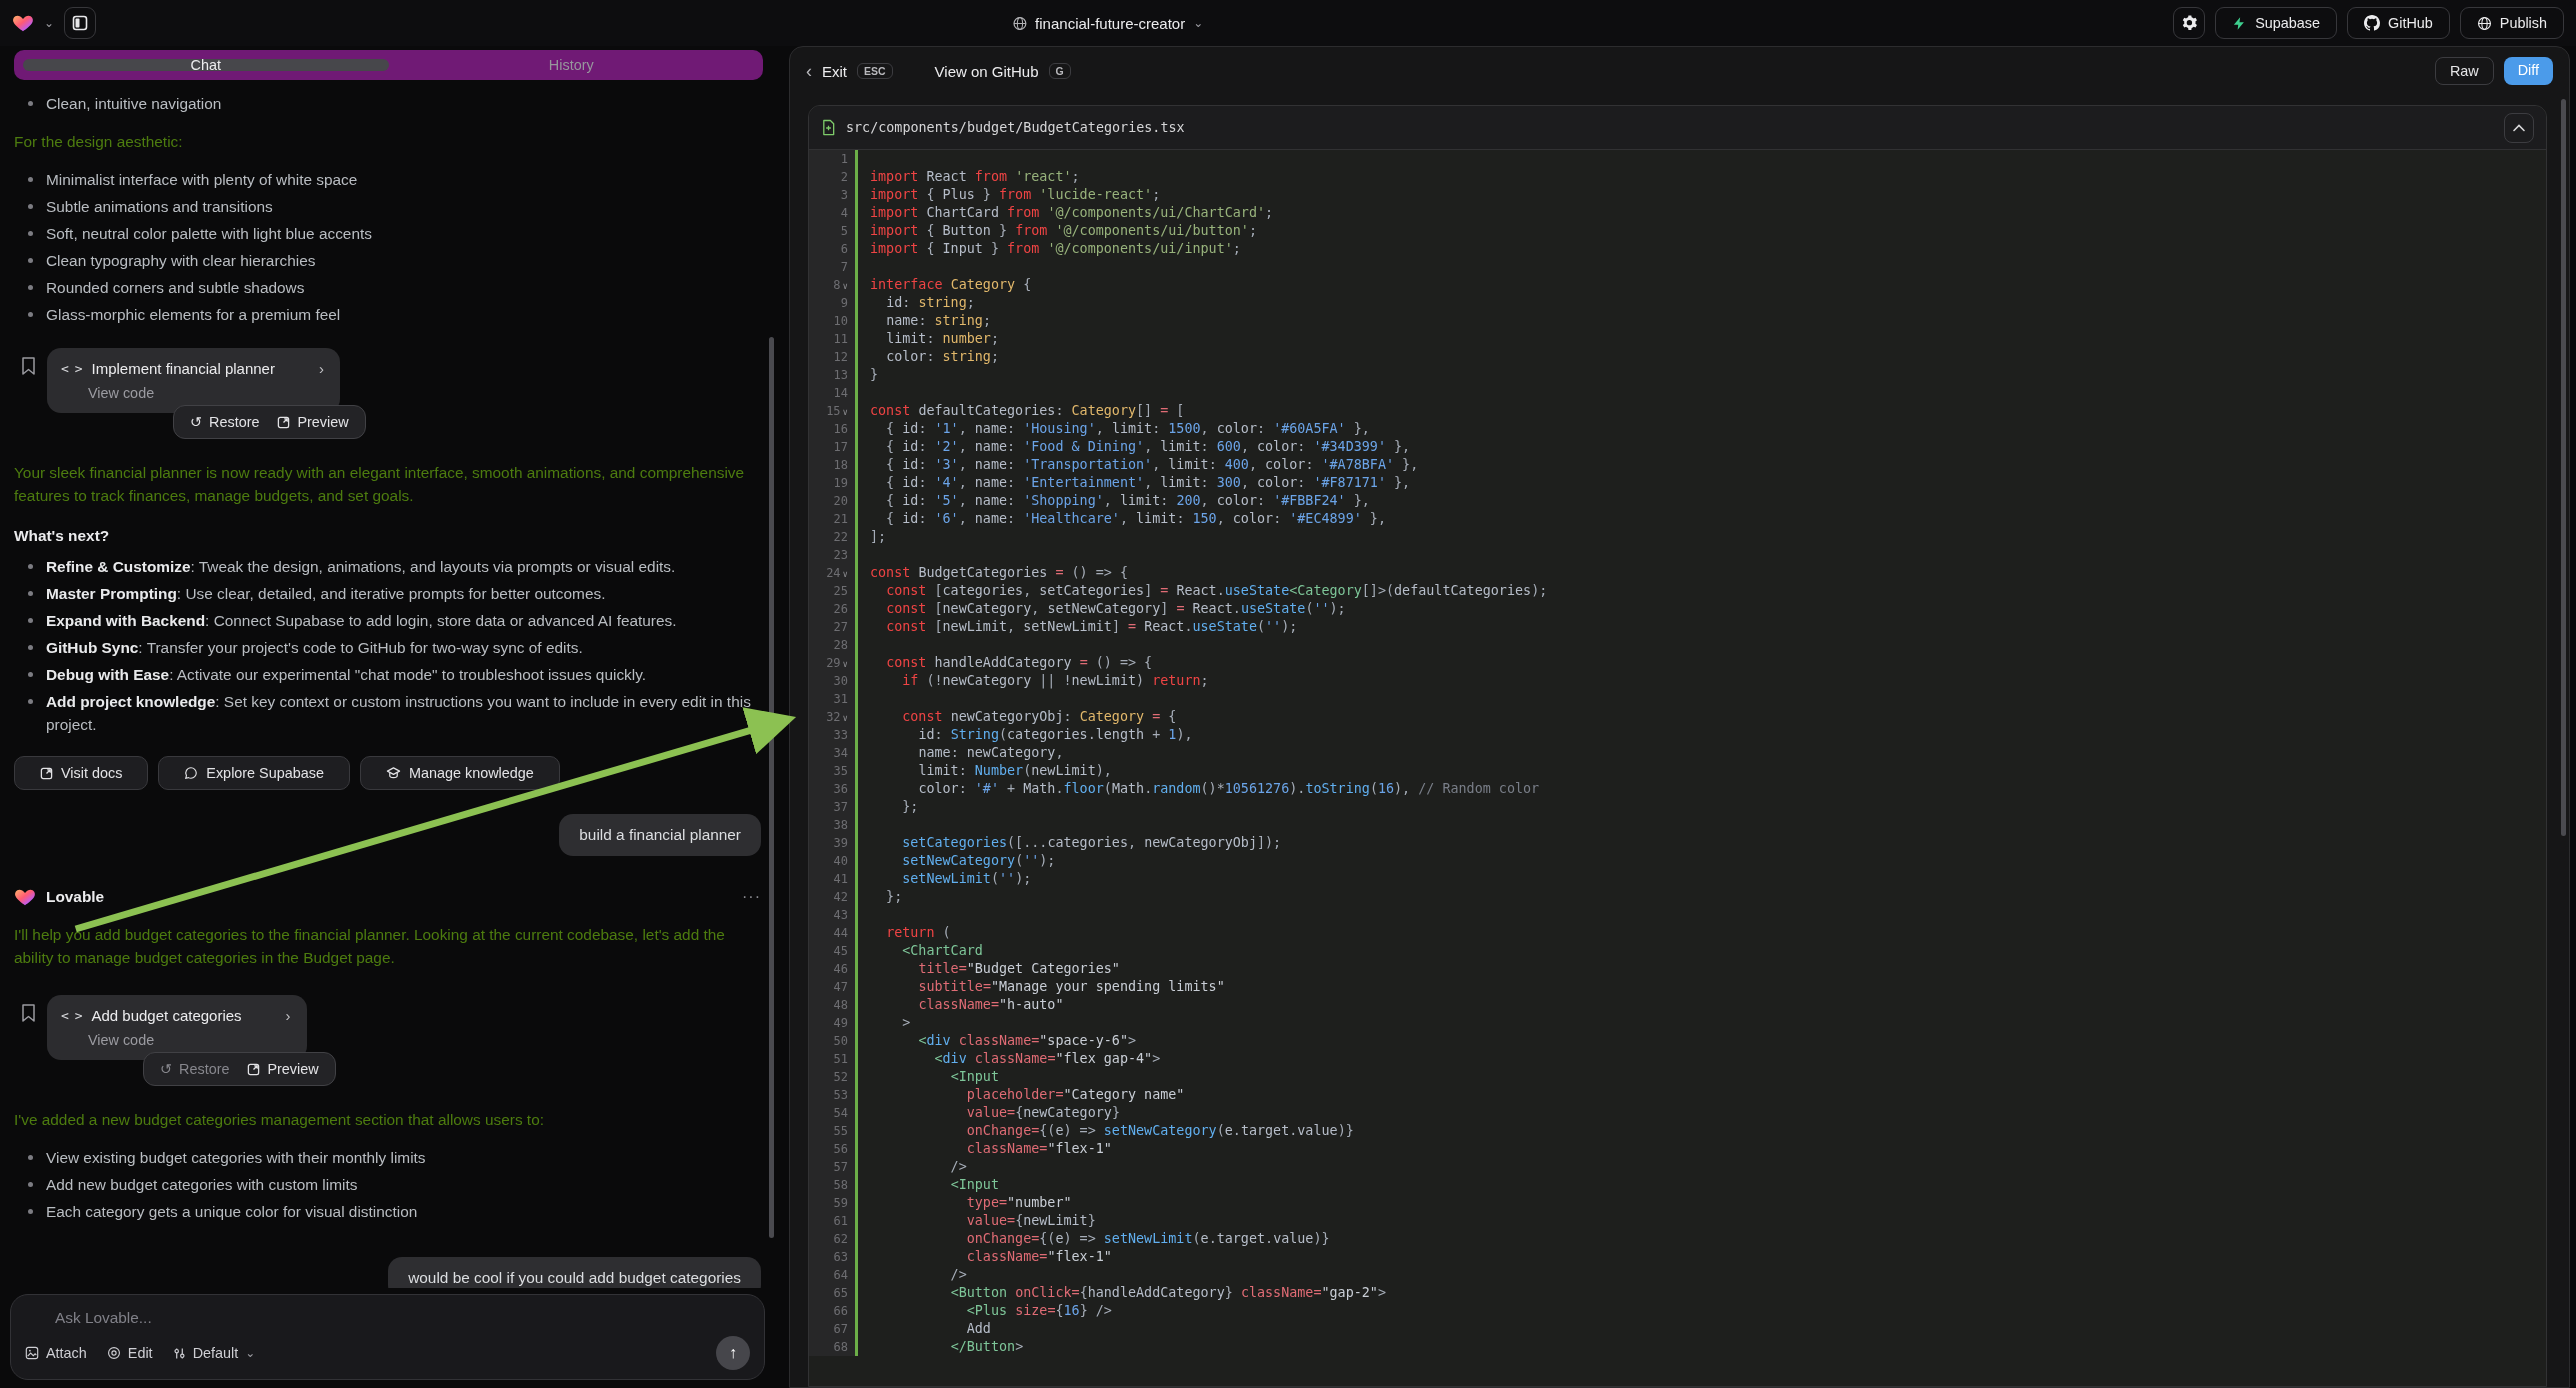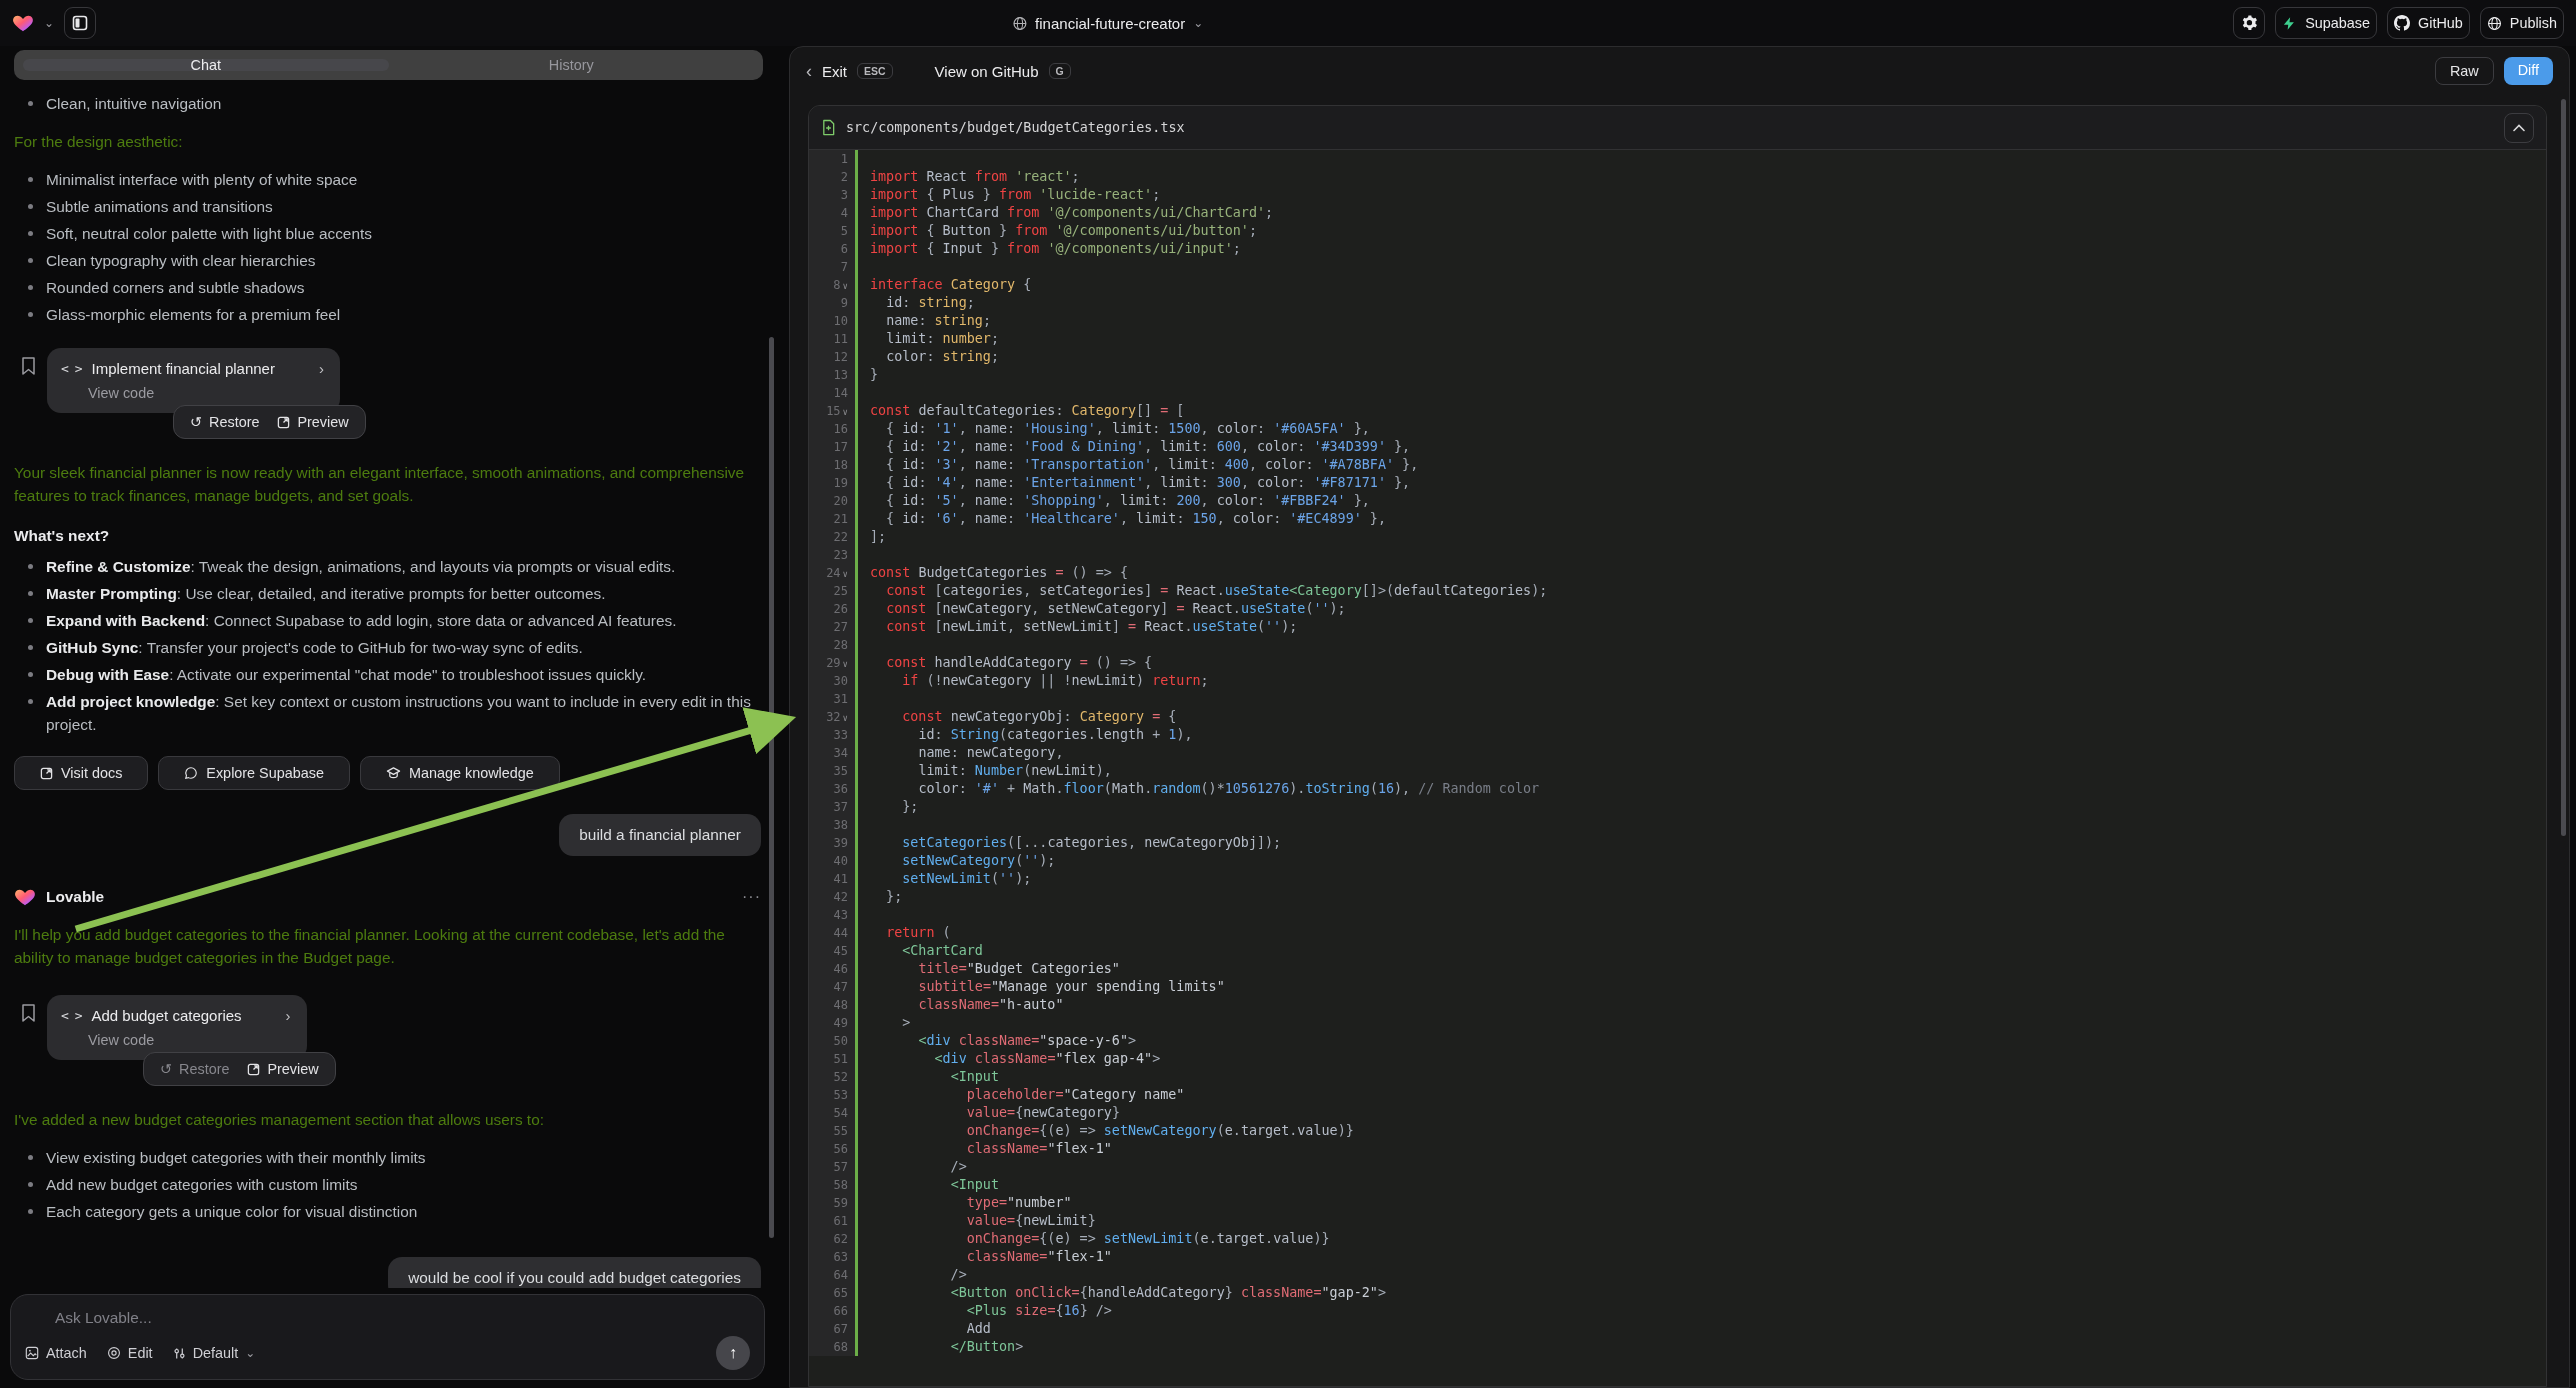--- a/index.html
+++ b/index.html
@@ -11,27 +11,27 @@
             display:flex; align-items:center; padding:0 12px; }
   .tb-left { display:flex; align-items:center; gap:10px; }
   .heart { width:22px; height:22px; display:block; }
   .tiny-chev { color:#9a9aa0; font-size:12px; }
   .icon-btn { width:32px; height:32px; border:1px solid #37373b; border-radius:9px;
               display:flex; align-items:center; justify-content:center; background:transparent; color:#e8e8ea; }
   .tb-center { position:absolute; left:43%; top:0; height:46px; transform:translateX(-50%);
                display:flex; align-items:center; gap:8px; color:#ececee; font-size:15px; }
   .tb-center .globe { opacity:.85; }
   .tb-right { margin-left:auto; display:flex; align-items:center; gap:10px; }
-  .tb-btn { display:flex; align-items:center; gap:8px; height:32px; padding:0 6px;
+  .tb-btn { display:flex; align-items:center; gap:8px; height:32px; padding:0 16px;
             border:1px solid #37373b; border-radius:9px; background:transparent;
             color:#ececee; font-size:14.4px; }
 
   
   .chat-panel { position:absolute; left:0; top:46px; width:777px; bottom:0; }
-  .seg { position:absolute; left:14px; right:14px; top:4px; height:30px; background:#404040;
+  .seg { position:absolute; left:14px; right:14px; top:4px; height:30px; background:#701a75;
          border-radius:10px; display:flex; padding:9px; }
   .seg-item { flex:1; display:flex; align-items:center; justify-content:center;
               font-size:14.4px; color:#97979d; border-radius:8px; }
   .seg-item.active { background:#47474b; color:#ececee; }
   .chat-scroll { position:absolute; left:0; right:0; top:42px; bottom:100px; padding:0 16px 0 14px; overflow:hidden; }
   .chat-scrollbar { position:absolute; right:3px; top:291px; width:5px; height:901px;
                     background:#4a4a4f; border-radius:3px; }
 
   .bullet-list { list-style:none; }
   .bullet-list li { position:relative; padding-left:32px; line-height:23px; margin:4px 0;

